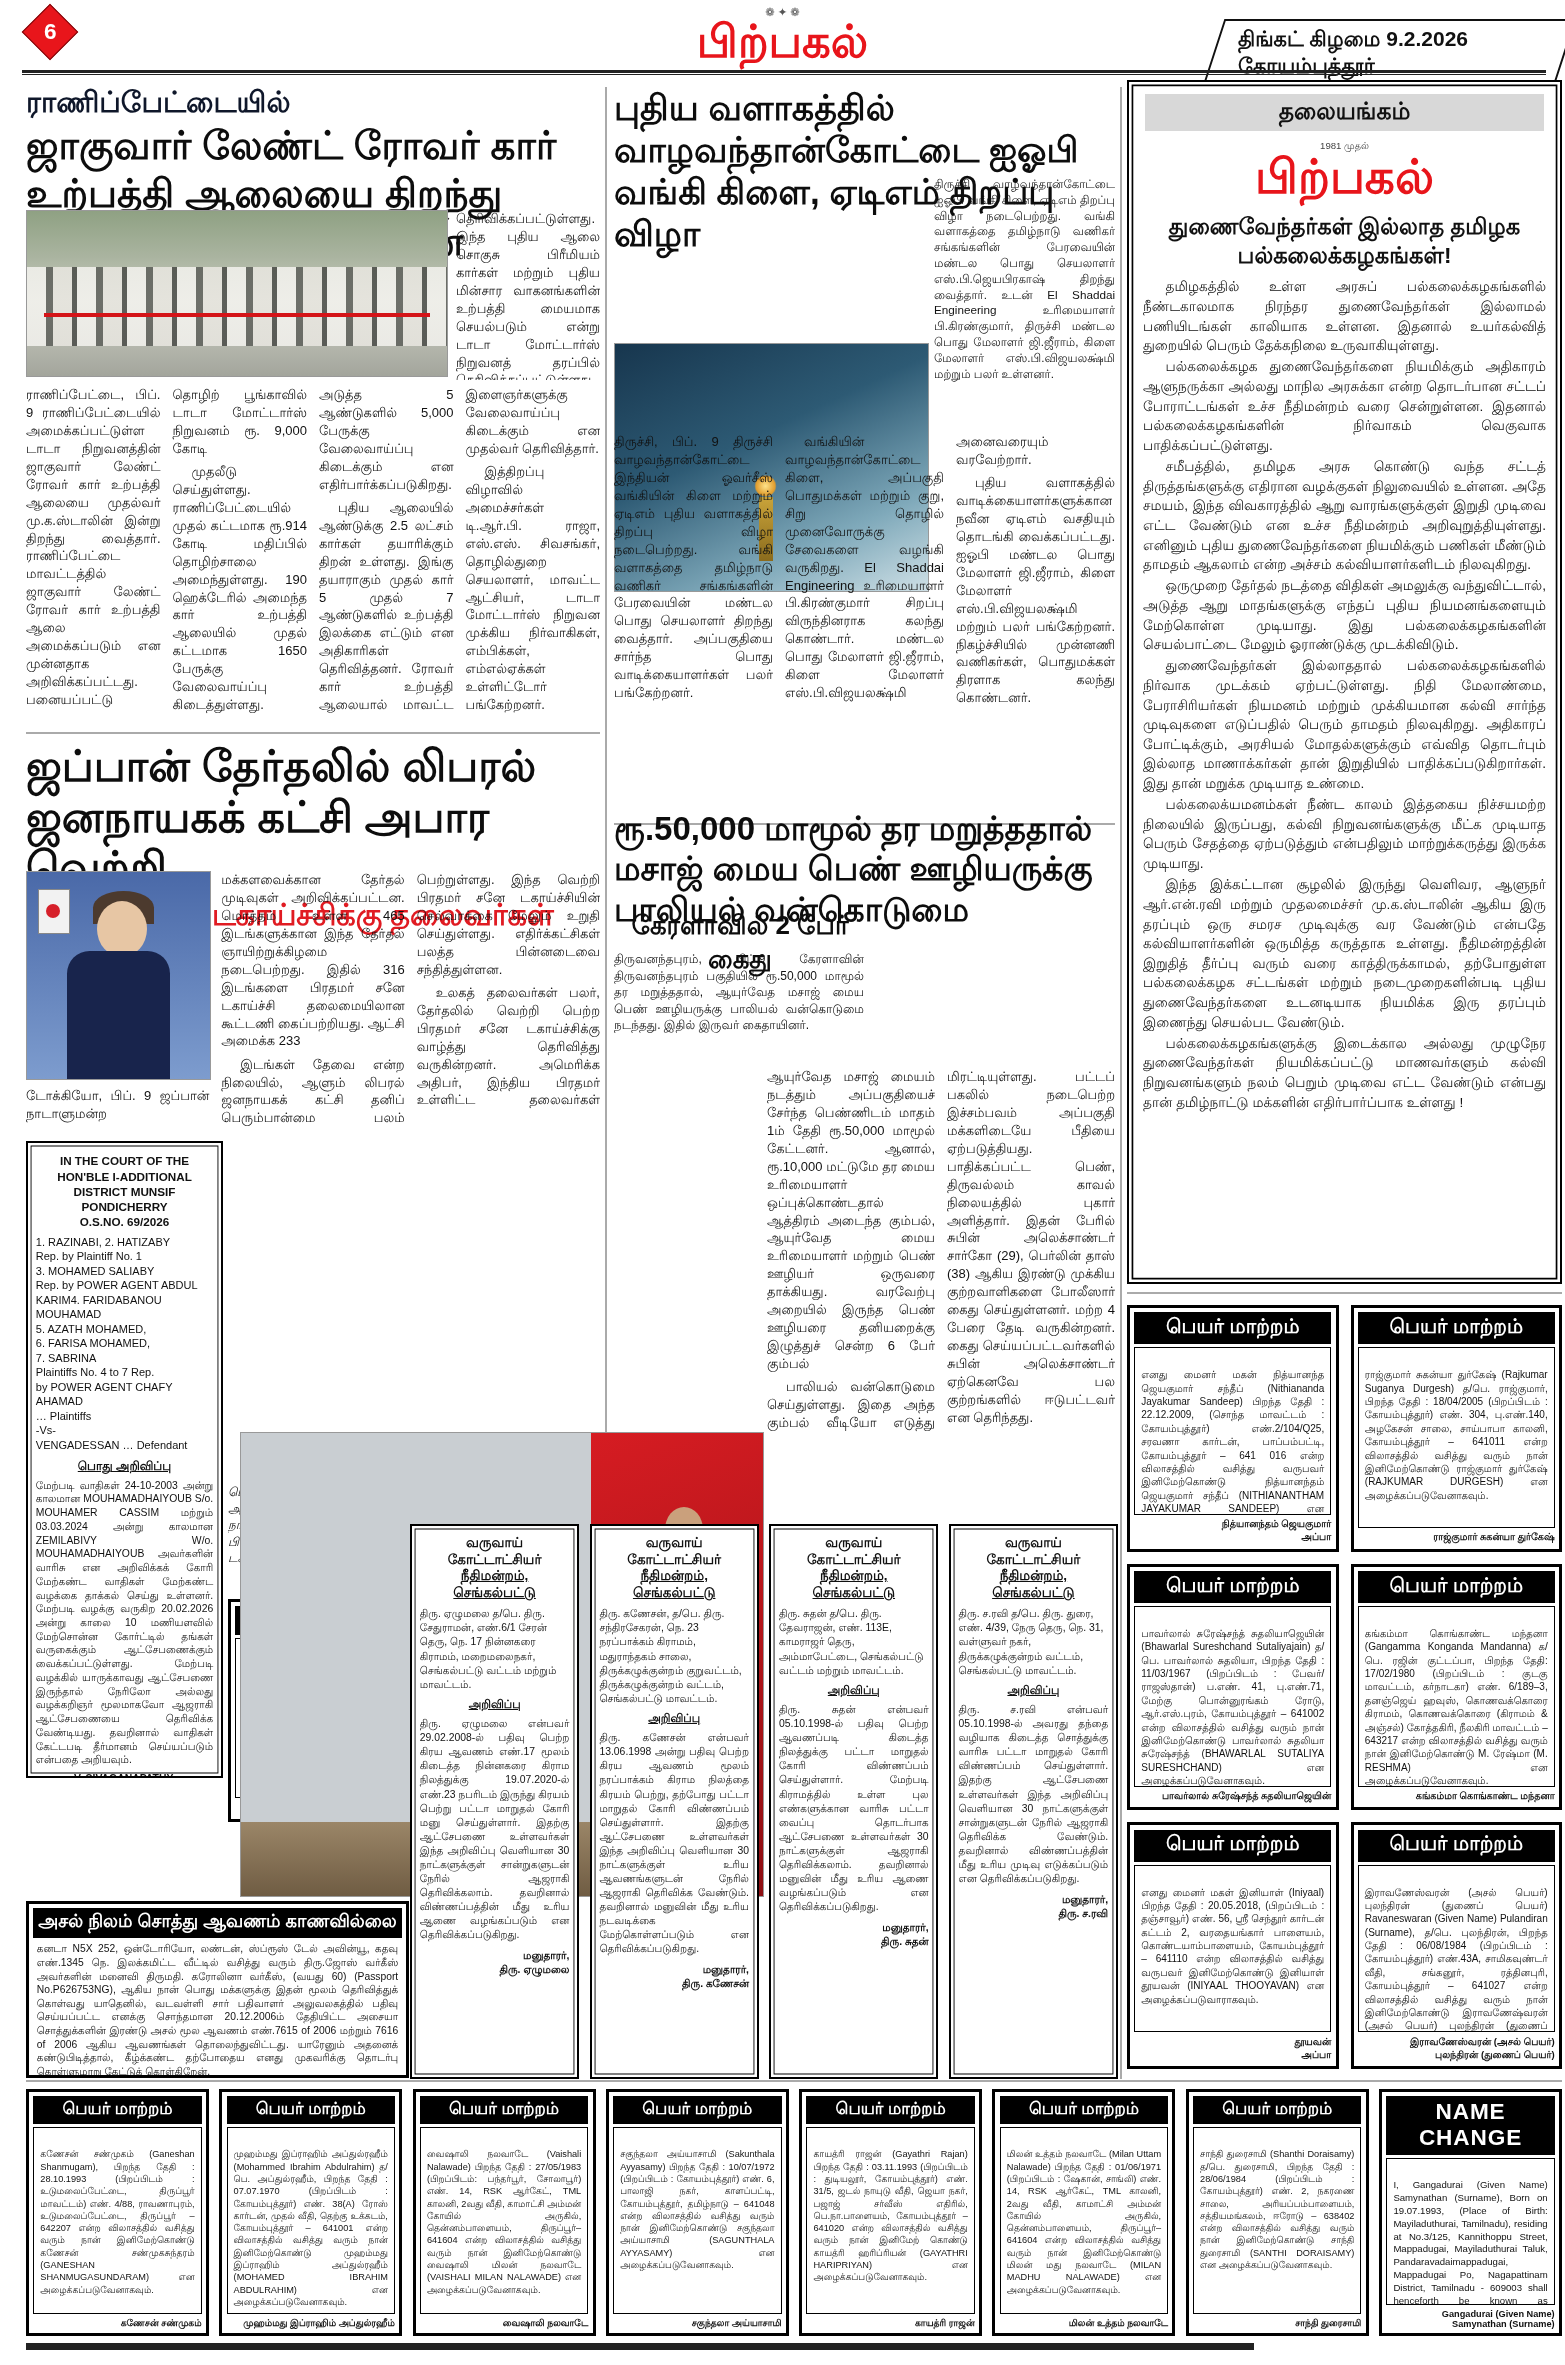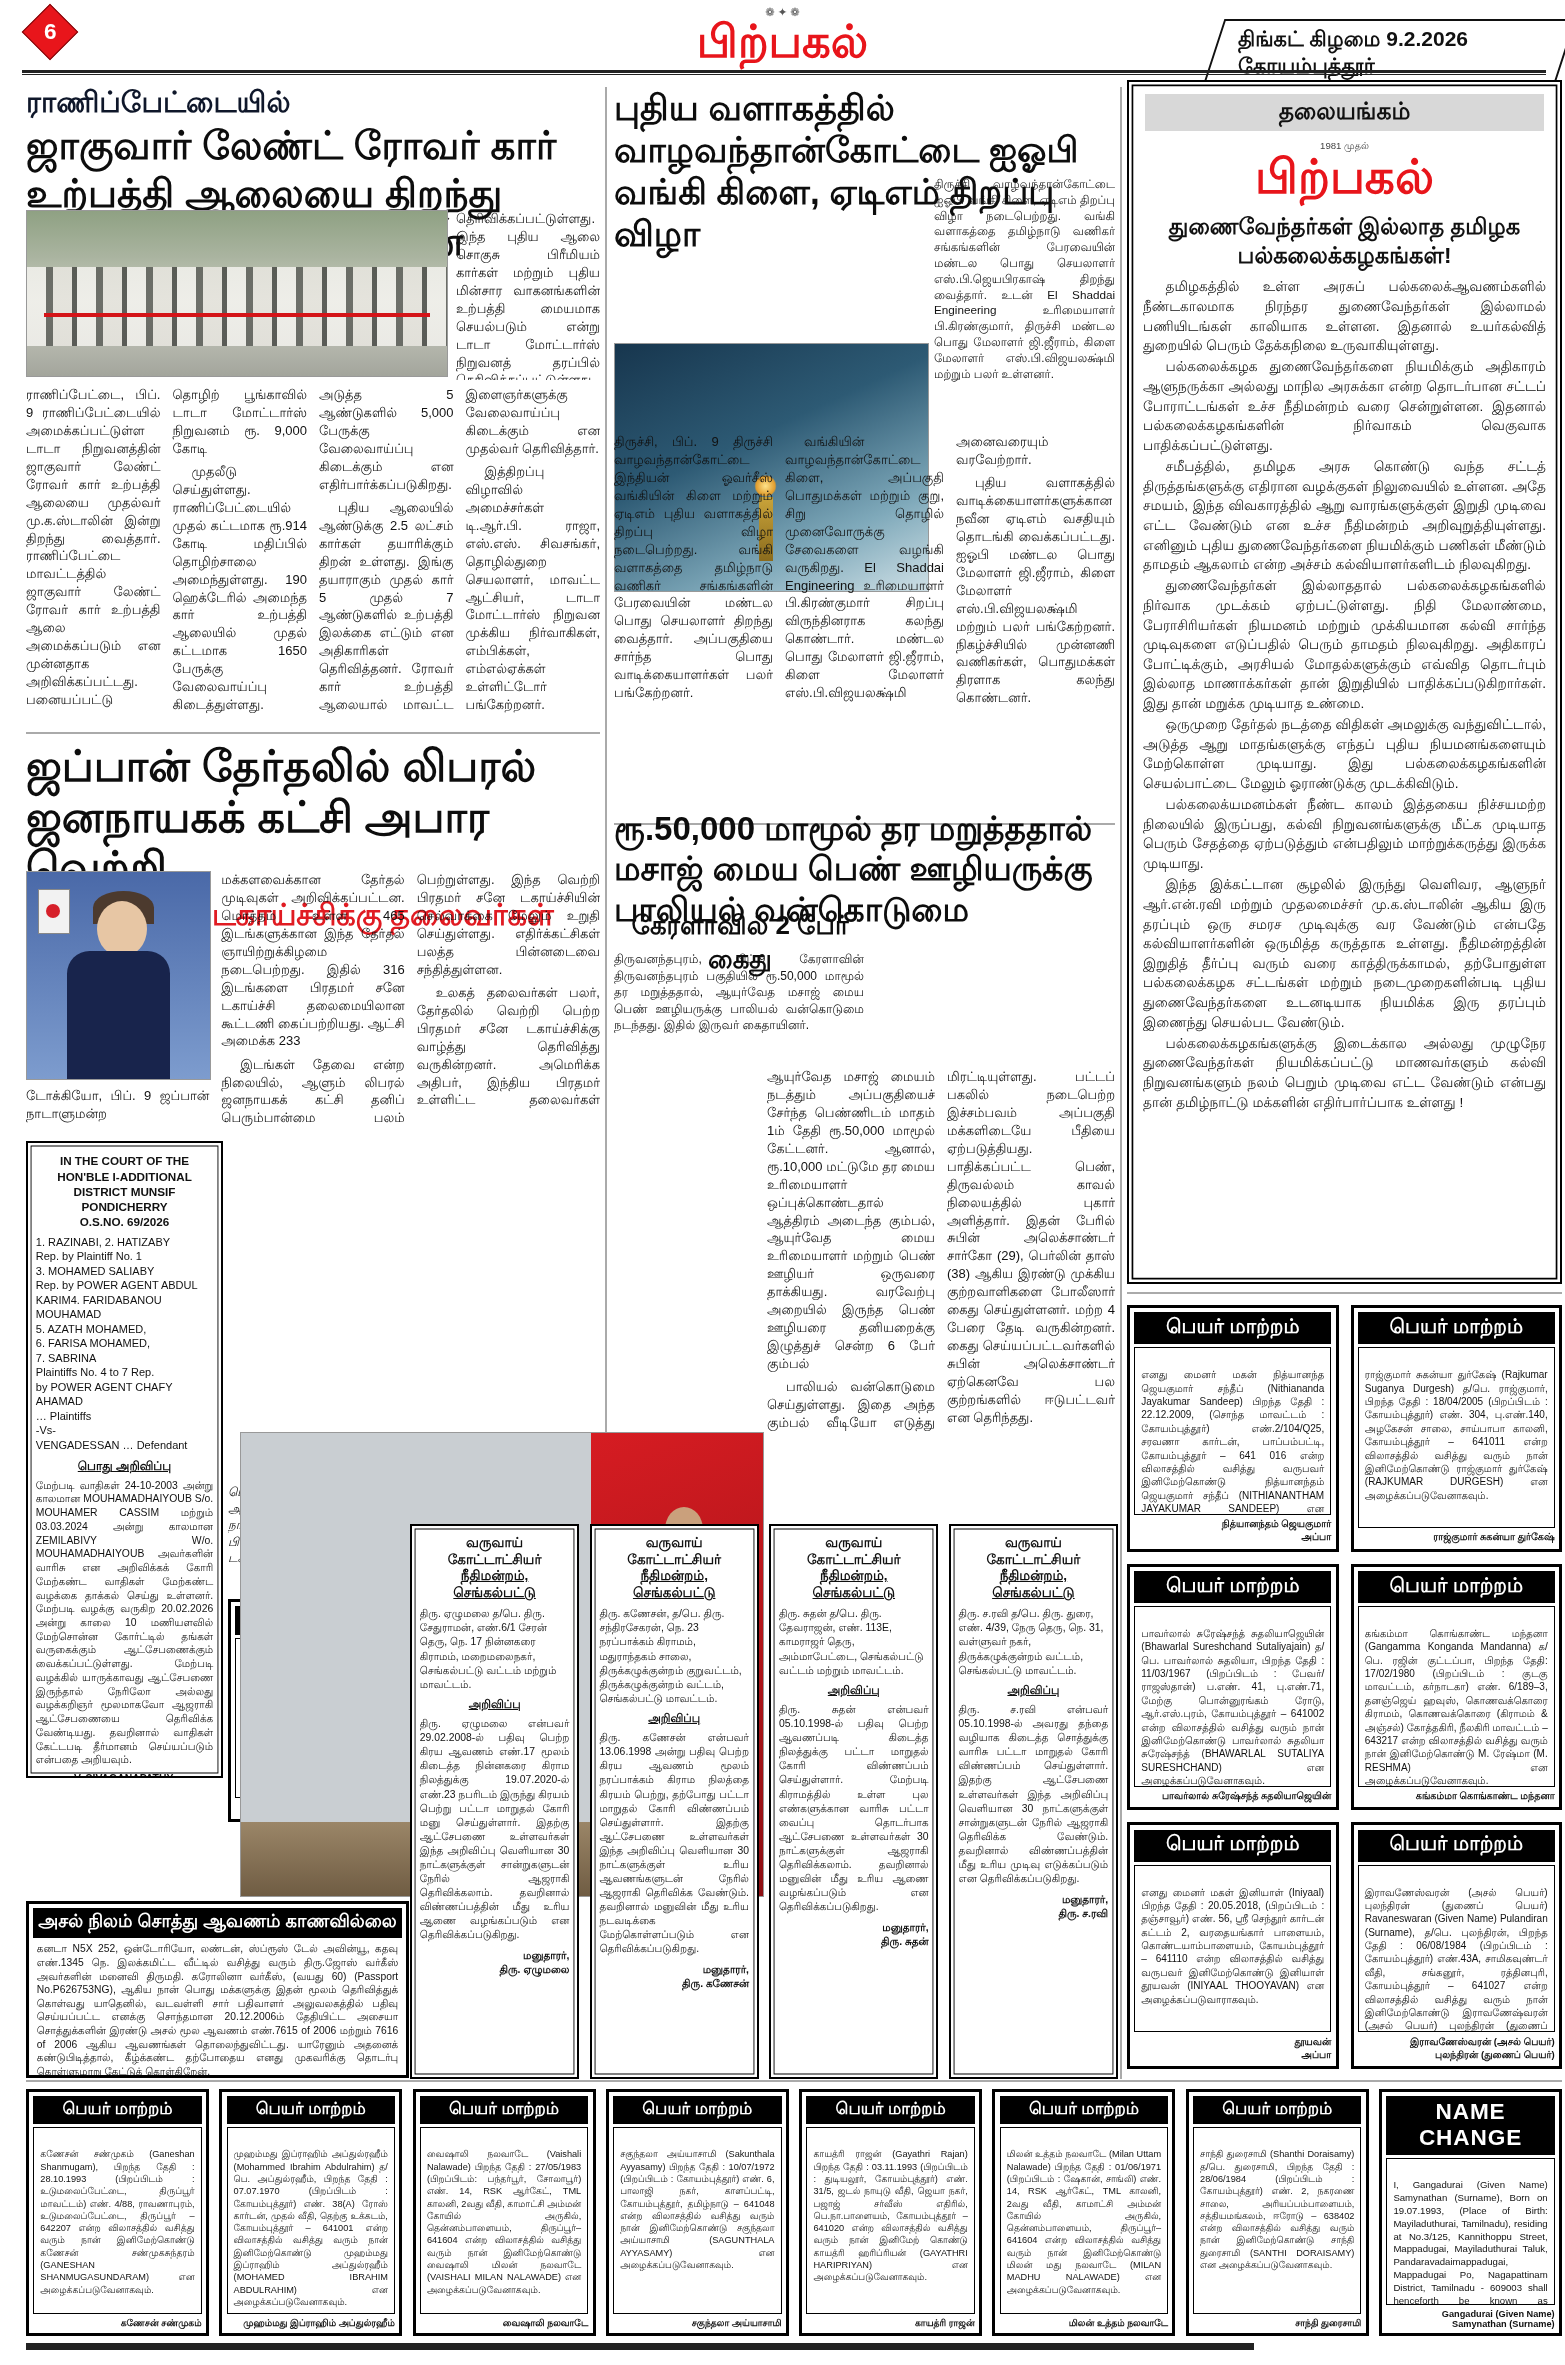--- a/index.html
+++ b/index.html
@@ -264,25 +264,25 @@
       <div class="rv-s" style="margin-top:0;">திரு. ச.ரவி</div>
     </div>
   </div>
 
   <div class="abs edit" style="left:1127px;top:80px;width:435px;height:1204px;">
     <div class="edit-h">தலையங்கம்</div>
     <div class="edit-em">1981 முதல்</div>
     <div class="edit-logo">பிற்பகல்</div>
     <div class="edit-hl">துணைவேந்தர்கள் இல்லாத தமிழக பல்கலைக்கழகங்கள்!</div>
     <div class="edit-bd">
-      <p>தமிழகத்தில் உள்ள அரசுப் பல்கலைக்ஆவணம்களில் நீண்டகாலமாக நிரந்தர துணைவேந்தர்கள் இல்லாமல் பணியிடங்கள் காலியாக உள்ளன. இதனால் உயர்கல்வித் துறையில் பெரும் தேக்கநிலை உருவாகியுள்ளது.</p>
+      <p>தமிழகத்தில் உள்ள அரசுப் பல்கலைக்கழகங்களில் நீண்டகாலமாக நிரந்தர துணைவேந்தர்கள் இல்லாமல் பணியிடங்கள் காலியாக உள்ளன. இதனால் உயர்கல்வித் துறையில் பெரும் தேக்கநிலை உருவாகியுள்ளது.</p>
       <p>பல்கலைக்கழக துணைவேந்தர்களை நியமிக்கும் அதிகாரம் ஆளுநருக்கா அல்லது மாநில அரசுக்கா என்ற தொடர்பான சட்டப் போராட்டங்கள் உச்ச நீதிமன்றம் வரை சென்றுள்ளன. இதனால் பல்கலைக்கழகங்களின் நிர்வாகம் வெகுவாக பாதிக்கப்பட்டுள்ளது.</p>
       <p>சமீபத்தில், தமிழக அரசு கொண்டு வந்த சட்டத் திருத்தங்களுக்கு எதிரான வழக்குகள் நிலுவையில் உள்ளன. அதே சமயம், இந்த விவகாரத்தில் ஆறு வாரங்களுக்குள் இறுதி முடிவை எட்ட வேண்டும் என உச்ச நீதிமன்றம் அறிவுறுத்தியுள்ளது. எனினும் புதிய துணைவேந்தர்களை நியமிக்கும் பணிகள் மீண்டும் தாமதம் ஆகலாம் என்ற அச்சம் கல்வியாளர்களிடம் நிலவுகிறது.</p>
+      <p>ஒருமுறை தேர்தல் நடத்தை விதிகள் அமலுக்கு வந்துவிட்டால், அடுத்த ஆறு மாதங்களுக்கு எந்தப் புதிய நியமனங்களையும் மேற்கொள்ள முடியாது. இது பல்கலைக்கழகங்களின் செயல்பாட்டை மேலும் ஓராண்டுக்கு முடக்கிவிடும்.</p>
       <p>துணைவேந்தர்கள் இல்லாததால் பல்கலைக்கழகங்களில் நிர்வாக முடக்கம் ஏற்பட்டுள்ளது. நிதி மேலாண்மை, பேராசிரியர்கள் நியமனம் மற்றும் முக்கியமான கல்வி சார்ந்த முடிவுகளை எடுப்பதில் பெரும் தாமதம் நிலவுகிறது. அதிகாரப் போட்டிக்கும், அரசியல் மோதல்களுக்கும் எவ்வித தொடர்பும் இல்லாத மாணாக்கர்கள் தான் இறுதியில் பாதிக்கப்படுகிறார்கள். இது தான் மறுக்க முடியாத உண்மை.</p>
-      <p>ஒருமுறை தேர்தல் நடத்தை விதிகள் அமலுக்கு வந்துவிட்டால், அடுத்த ஆறு மாதங்களுக்கு எந்தப் புதிய நியமனங்களையும் மேற்கொள்ள முடியாது. இது பல்கலைக்கழகங்களின் செயல்பாட்டை மேலும் ஓராண்டுக்கு முடக்கிவிடும்.</p>
       <p>பல்கலைக்யமனம்கள் நீண்ட காலம் இத்தகைய நிச்சயமற்ற நிலையில் இருப்பது, கல்வி நிறுவனங்களுக்கு மீட்க முடியாத பெரும் சேதத்தை ஏற்படுத்தும் என்பதிலும் மாற்றுக்கருத்து இருக்க முடியாது.</p>
       <p>இந்த இக்கட்டான சூழலில் இருந்து வெளிவர, ஆளுநர் ஆர்.என்.ரவி மற்றும் முதலமைச்சர் மு.க.ஸ்டாலின் ஆகிய இரு தரப்பும் ஒரு சமரச முடிவுக்கு வர வேண்டும் என்பதே கல்வியாளர்களின் ஒருமித்த கருத்தாக உள்ளது. நீதிமன்றத்தின் இறுதித் தீர்ப்பு வரும் வரை காத்திருக்காமல், தற்போதுள்ள பல்கலைக்கழக சட்டங்கள் மற்றும் நடைமுறைகளின்படி புதிய துணைவேந்தர்களை உடனடியாக நியமிக்க இரு தரப்பும் இணைந்து செயல்பட வேண்டும்.</p>
       <p>பல்கலைக்கழகங்களுக்கு இடைக்கால அல்லது முழுநேர துணைவேந்தர்கள் நியமிக்கப்பட்டு மாணவர்களும் கல்வி நிறுவனங்களும் நலம் பெறும் முடிவை எட்ட வேண்டும் என்பது தான் தமிழ்நாட்டு மக்களின் எதிர்பார்ப்பாக உள்ளது !</p>
     </div>
   </div>
   <div class="abs grule" style="left:1127px;top:1292px;width:435px;height:1.7px;"></div>
 
   <div class="abs" style="left:1127px;top:1305px;width:435px;height:764px;display:grid;grid-template-columns:1fr 1fr;grid-template-rows:1fr 1fr 1fr;gap:12px;">
     <div class="nc">
       <div class="nc-h">பெயர் மாற்றம்</div>

